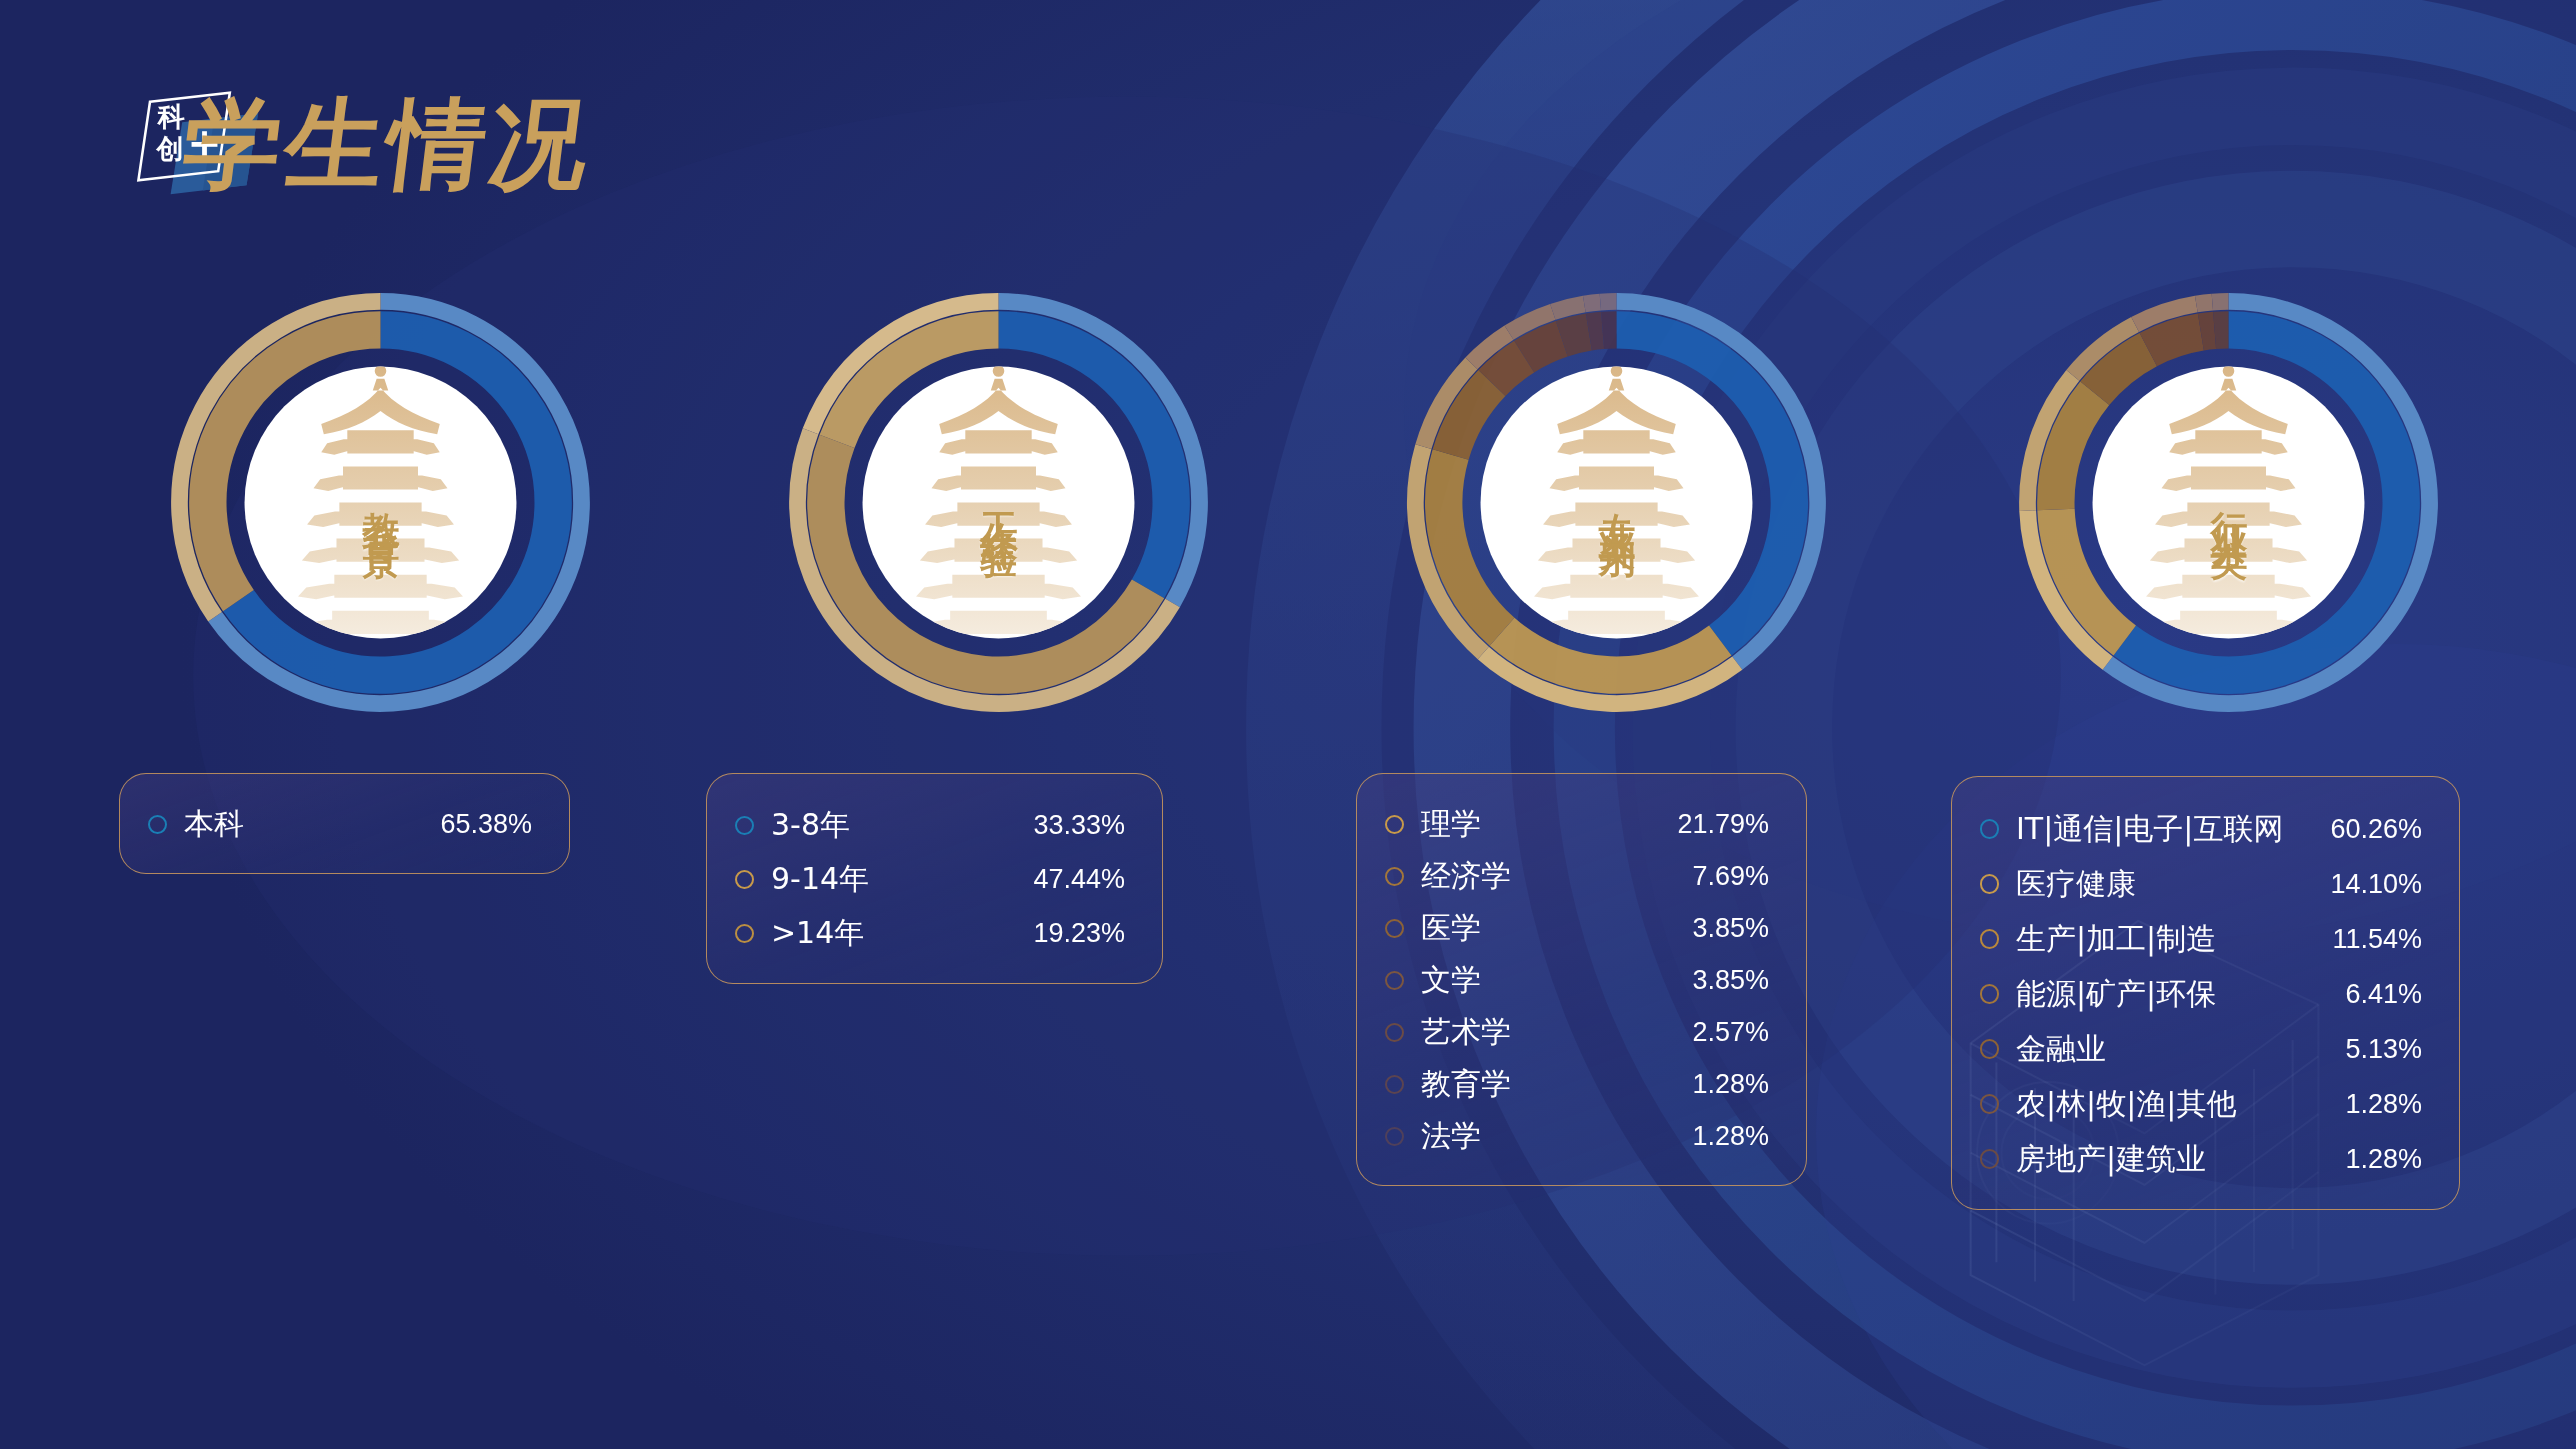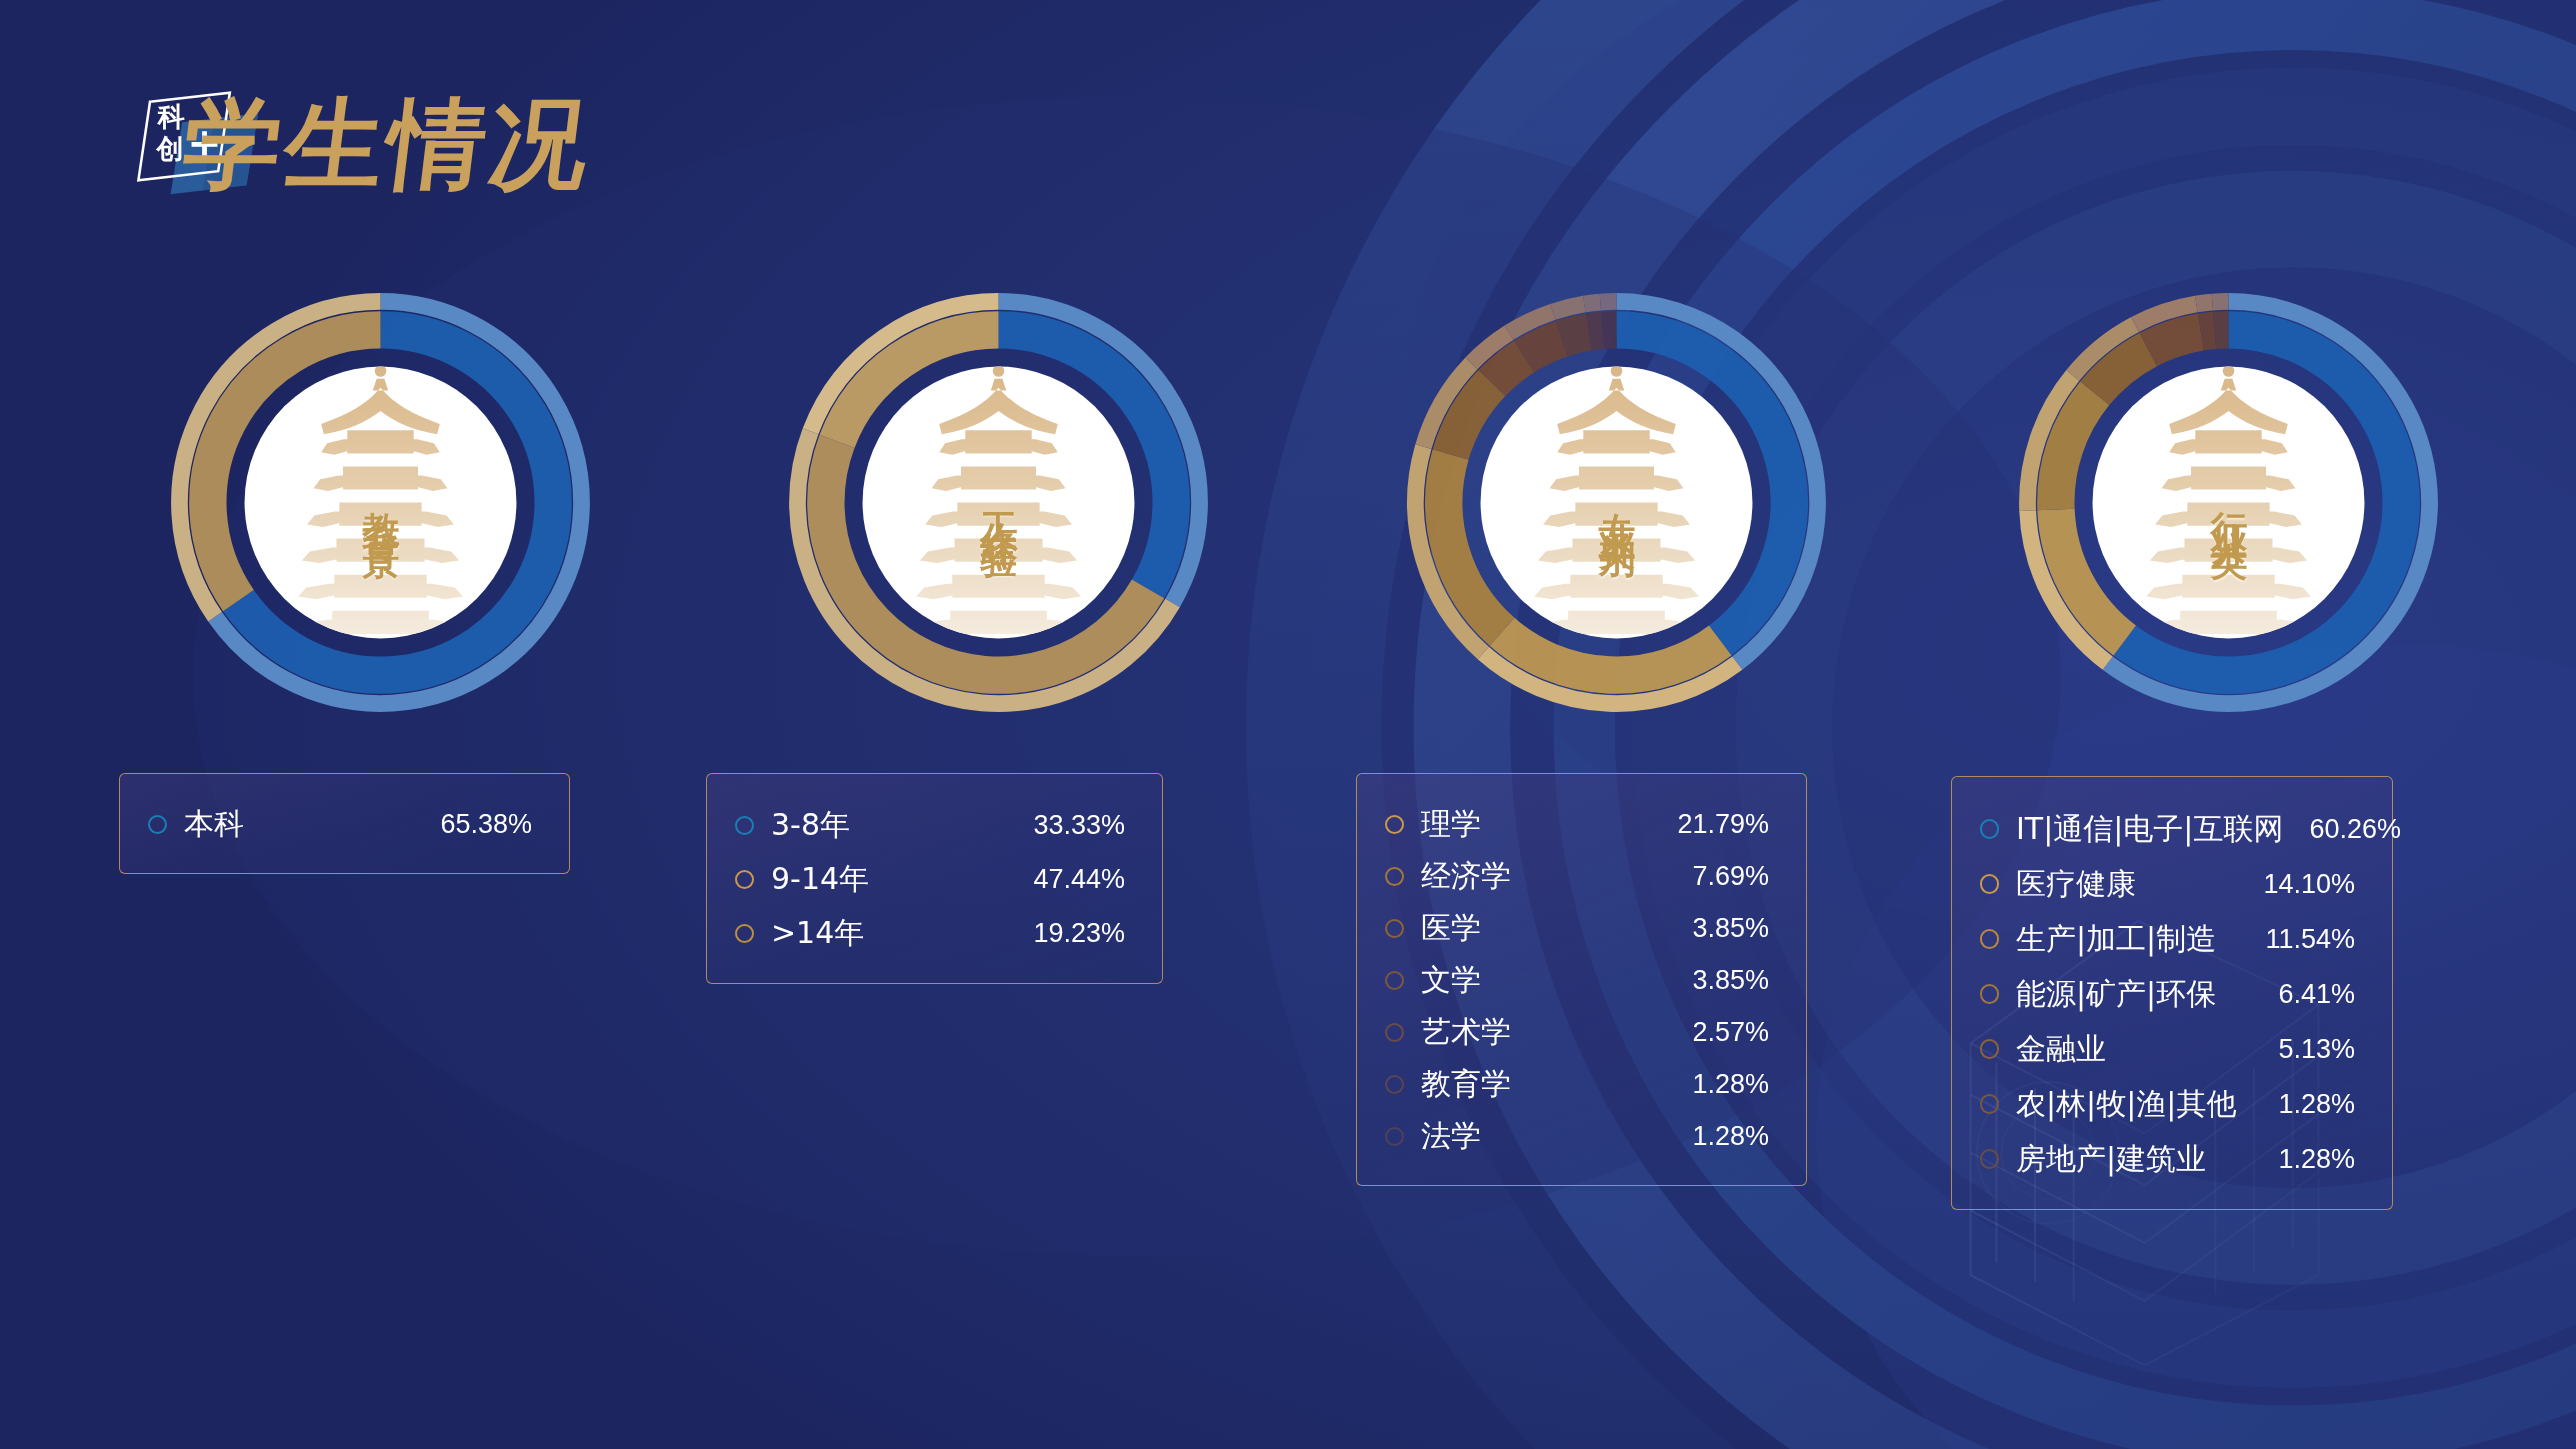--- a/index.html
+++ b/index.html
@@ -48,29 +48,29 @@
     font-size:37px;font-weight:700;color:#c19a50;letter-spacing:10.3px;
     font-family:"DejaVu Sans","Liberation Sans",sans-serif;
     line-height:1.05;
     text-shadow:0 1.3px 1.9px rgba(255,255,255,.55);
   }
 
   
   .legend{
     position:absolute;
     border:1.3px solid rgba(205,154,92,.85);
-    border-radius:6px;
+    border-radius:27px;
     background:linear-gradient(160deg, rgba(70,64,130,.42) 0%, rgba(48,52,118,.30) 55%, rgba(40,48,110,.18) 100%);
     box-sizing:border-box;
     padding:24.5px 37px 22px 28px;
   }
   .legend-0{left:119px;top:773px;width:451px;}
   .legend-1{left:706px;top:773px;width:457px;}
   .legend-2{left:1356px;top:773px;width:451px;}
-  .legend-3{left:1951px;top:776px;width:442px;}
+  .legend-3{left:1951px;top:776px;width:509px;}
 
   .lrow{display:flex;align-items:center;white-space:nowrap;}
   .legend-0 .lrow{height:52px;}
   .legend-1 .lrow{height:54px;}
   .legend-2 .lrow{height:52px;}
   .legend-3 .lrow{height:55px;}
 
   .dot{
     width:19.3px;height:19.3px;border-radius:50%;
     border:2.6px solid #1a7fb5;box-sizing:border-box;

